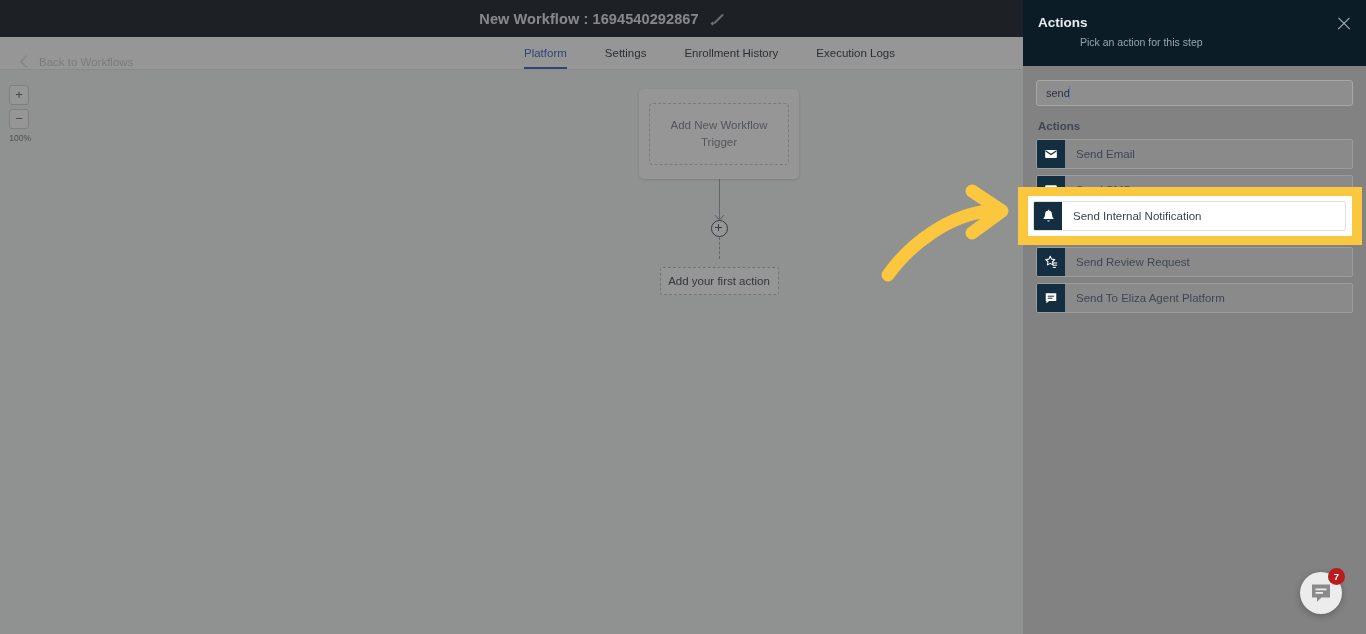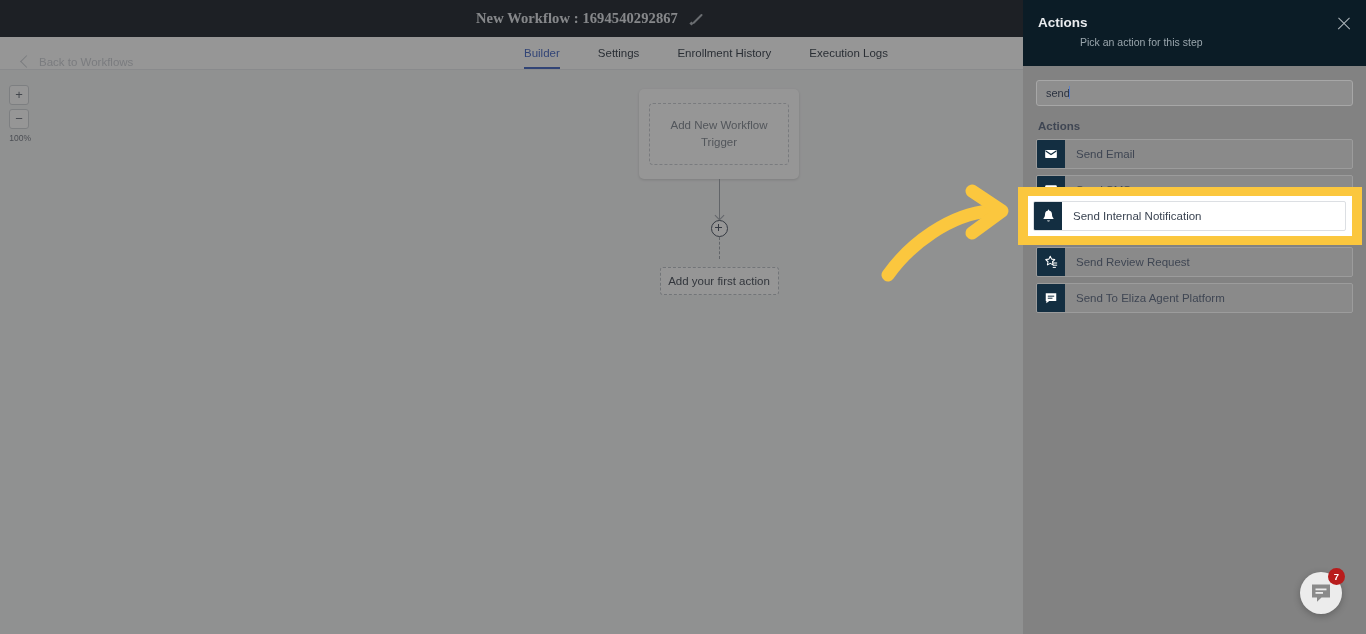--- a/index.html
+++ b/index.html
@@ -45,29 +45,28 @@
   .chev-left {
     display: inline-block;
     width: 8px; height: 8px;
     border-left: 1.6px solid #c9ccd2;
     border-bottom: 1.6px solid #c9ccd2;
     transform: rotate(45deg);
     margin-top: -1px;
   }
   .wf-title-wrap {
     position: absolute;
-    left: 4px; top: 0;
+    left: 16px; top: 0;
     width: 1172px;
     height: 37px;
     display: flex;
     align-items: center;
     justify-content: center;
     gap: 12px;
     pointer-events: none;
-    font-family: Liberation Serif, serif;
   }
   .wf-title {
     color: #dfe2e7;
     font-size: 14.5px;
     font-weight: bold;
     letter-spacing: .1px;
   }
   .pencil-btn {
     width: 14px; height: 14px;
     position: relative;
@@ -423,21 +422,21 @@
       <span>Back to Workflows</span>
     </div>
     <div class="wf-title-wrap">
       <span class="wf-title">New Workflow : 1694540292867</span>
       <span class="pencil-btn"></span>
     </div>
   </div>
 
   <div class="tabbar">
     <div class="tab active">
-      <span>Builder</span>
+      <span>Platform</span>
     </div>
     <div class="tab">
       <span>Settings</span>
     </div>
     <div class="tab">
       <span>Enrollment History</span>
     </div>
     <div class="tab">
       <span>Execution Logs</span>
     </div>

